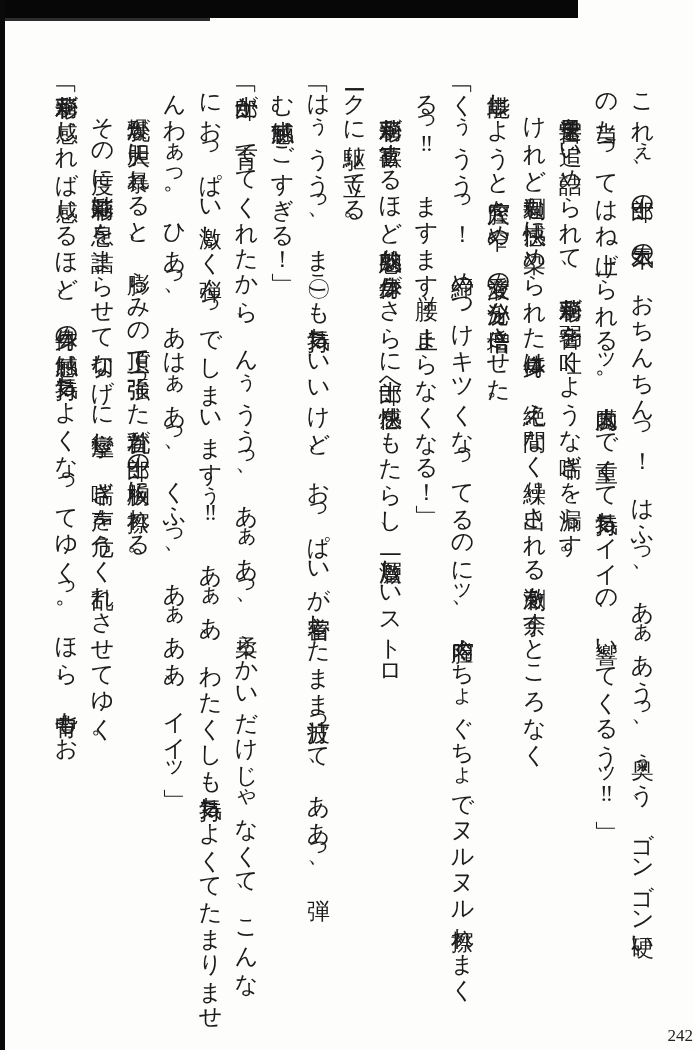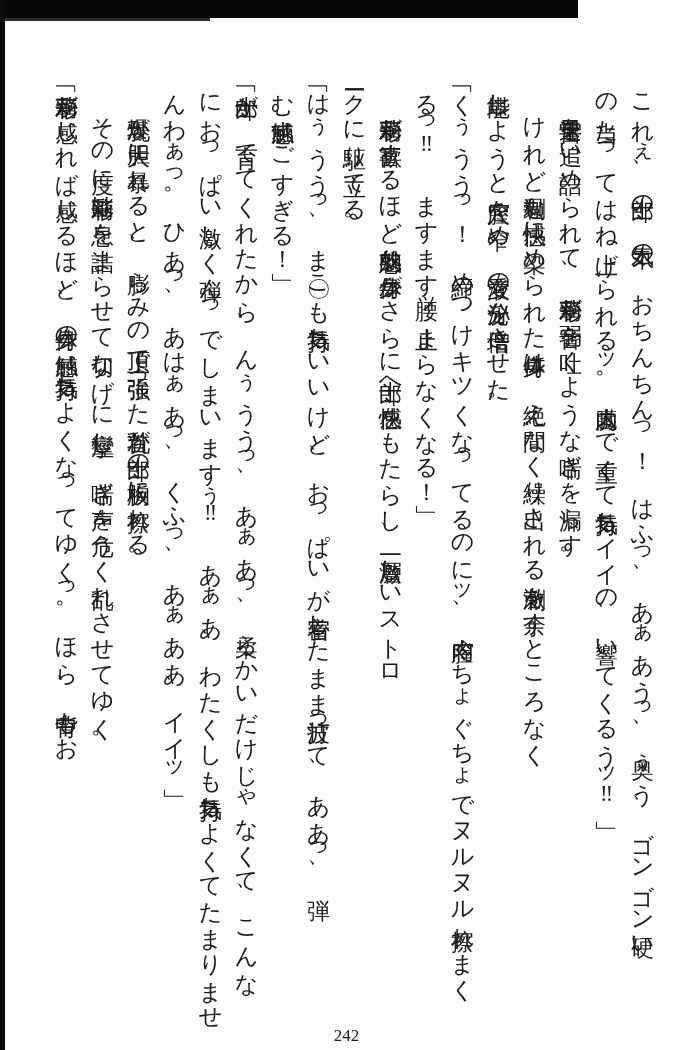--- a/index.html
+++ b/index.html
@@ -63,21 +63,21 @@
     padding: 0;
     line-height: 36px;      
     white-space: nowrap;
     letter-spacing: 0px;
   }
   .page-number {
     position: absolute;
     left: 0;
     top: 1026px;
     width: 100%;
-    text-align: center;
+    text-align: right;
     font-family: "Liberation Serif", "DejaVu Serif", serif;
     font-size: 17px;
     color: #222222;
   }
 </style>
 </head>
 <body>
 
 <div class="page">
 

